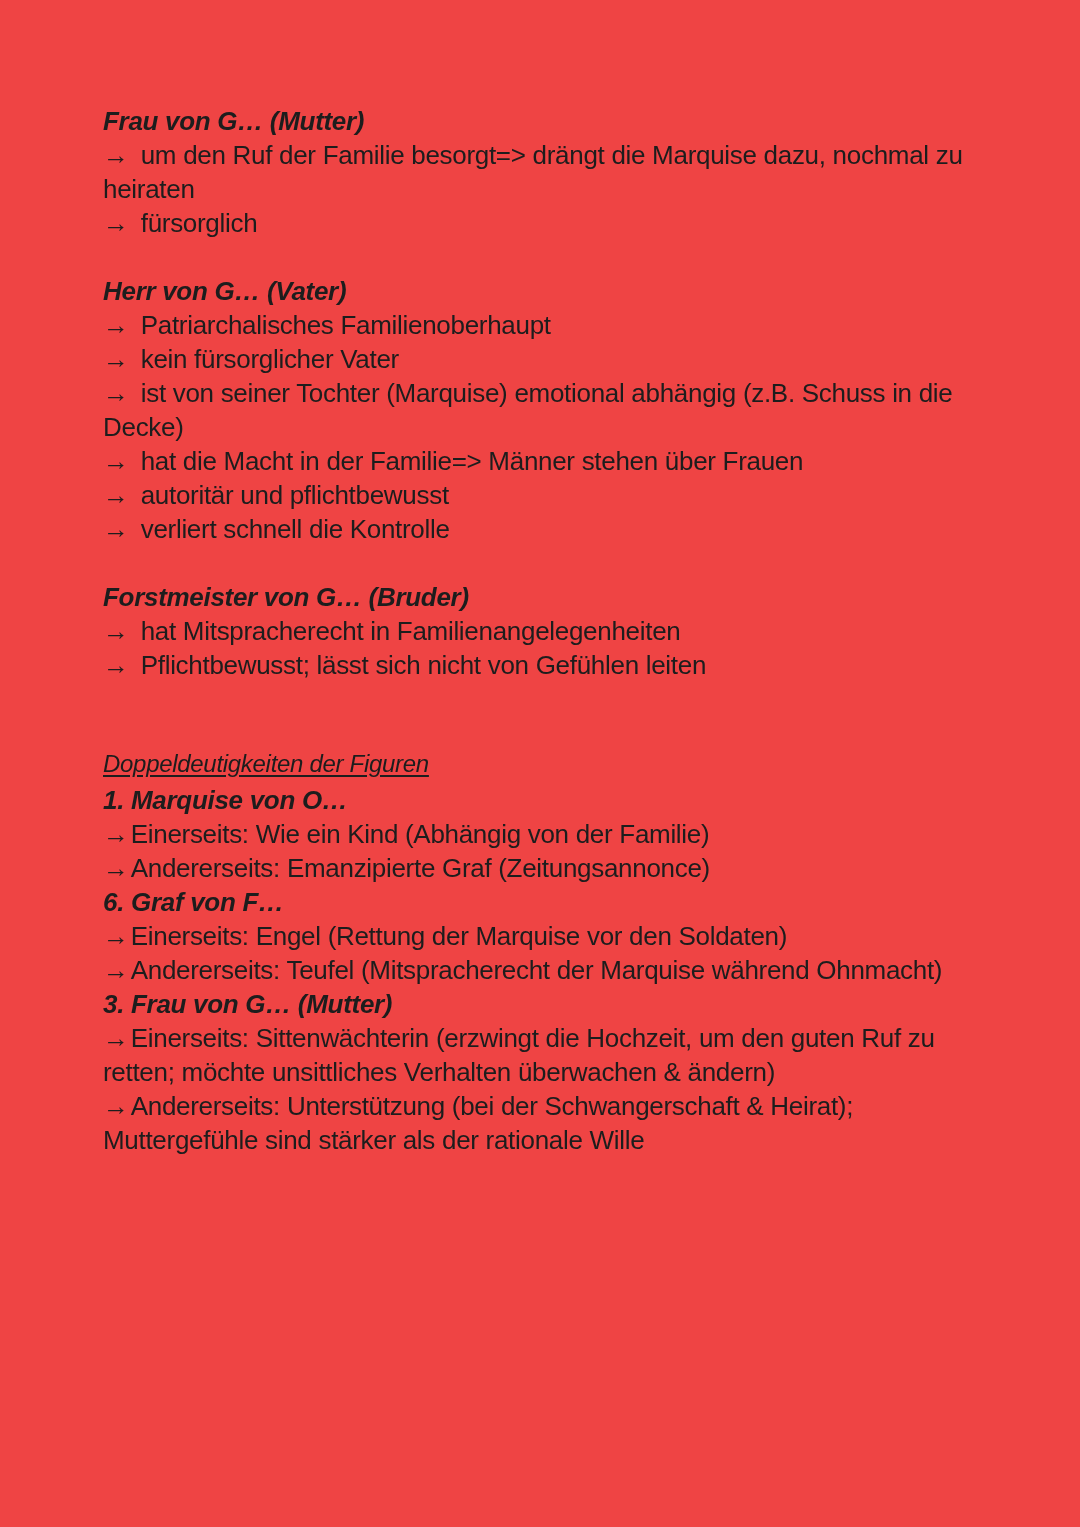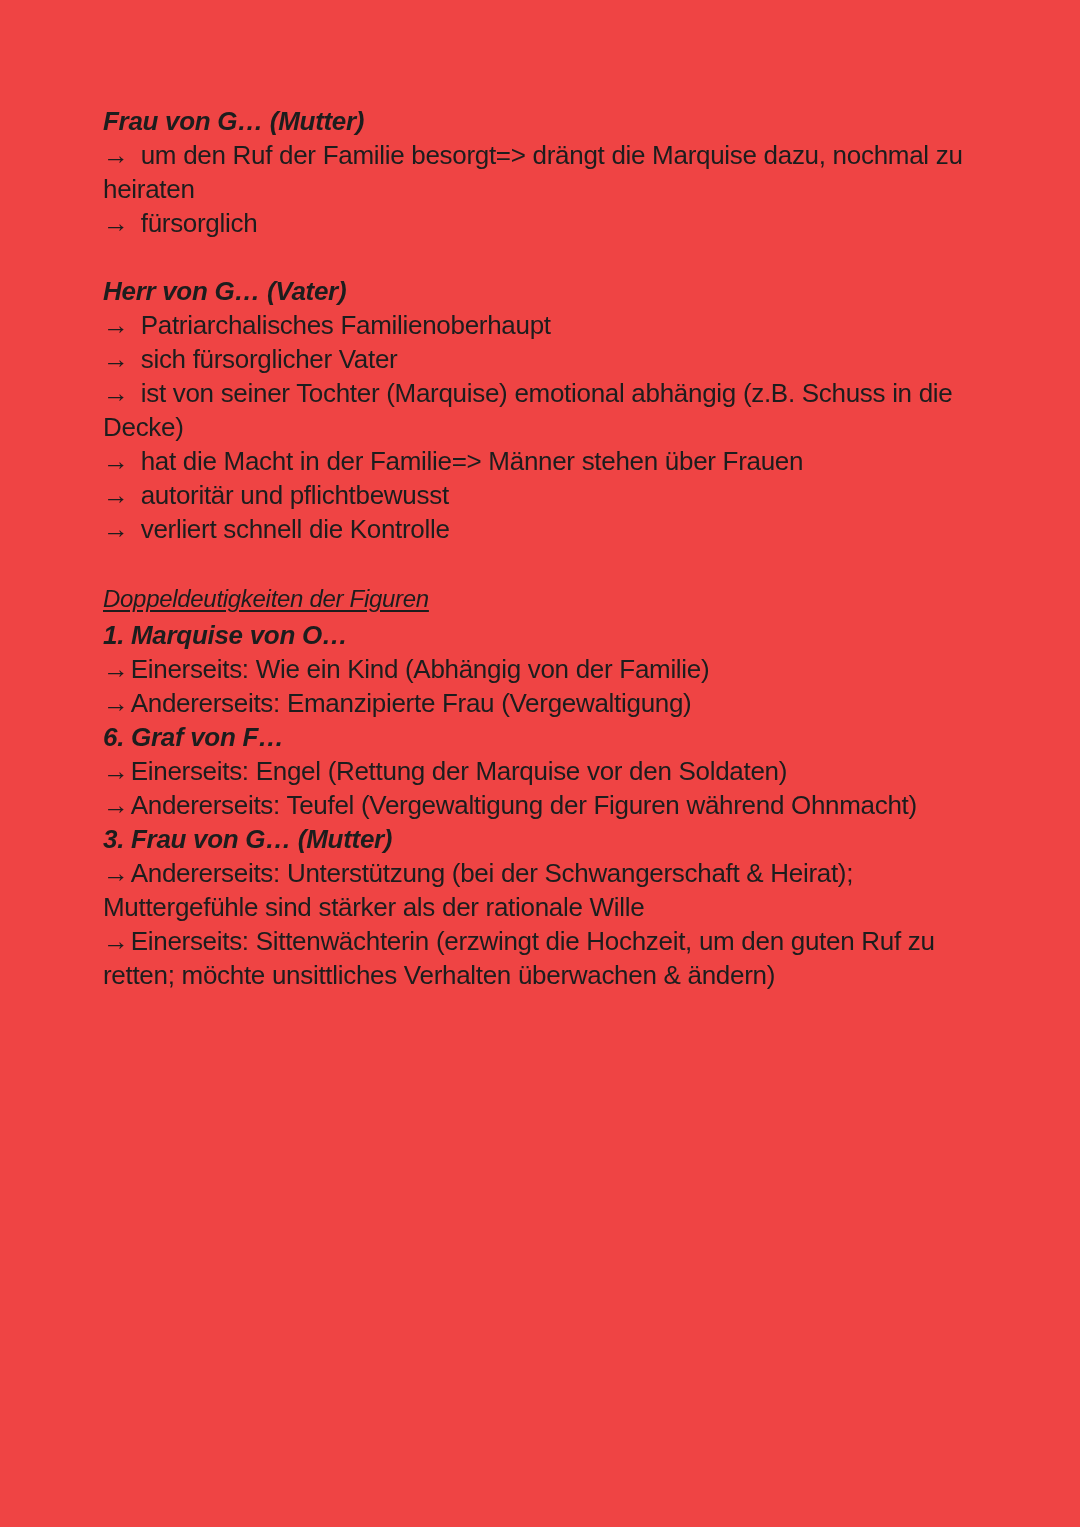--- a/index.html
+++ b/index.html
@@ -74,38 +74,43 @@
 
     <section class="char-section">
       <h2 class="char-heading">Frau von G… (Mutter)</h2>
       <p class="line item spaced"><span class="arrow">→</span><span>um den Ruf der Familie besorgt=&gt; drängt die Marquise dazu, nochmal zu heiraten</span></p>
       <p class="line item spaced"><span class="arrow">→</span><span>fürsorglich</span></p>
     </section>
 
     <section class="char-section">
       <h2 class="char-heading">Herr von G… (Vater)</h2>
       <p class="line item spaced"><span class="arrow">→</span><span>Patriarchalisches Familienoberhaupt</span></p>
-      <p class="line item spaced"><span class="arrow">→</span><span>sich fürsorglicher Vater</span></p>
+      <p class="line item spaced"><span class="arrow">→</span><span>kein fürsorglicher Vater</span></p>
       <p class="line item spaced"><span class="arrow">→</span><span>ist von seiner Tochter (Marquise) emotional abhängig (z.B. Schuss in die Decke)</span></p>
       <p class="line item spaced"><span class="arrow">→</span><span>hat die Macht in der Familie=&gt; Männer stehen über Frauen</span></p>
       <p class="line item spaced"><span class="arrow">→</span><span>autoritär und pflichtbewusst</span></p>
       <p class="line item spaced"><span class="arrow">→</span><span>verliert schnell die Kontrolle</span></p>
     </section>
 
+    <section class="char-section last">
+      <h2 class="char-heading">Forstmeister von G… (Bruder)</h2>
+      <p class="line item spaced"><span class="arrow">→</span><span>hat Mitspracherecht in Familienangelegenheiten</span></p>
+      <p class="line item spaced"><span class="arrow">→</span><span>Pflichtbewusst; lässt sich nicht von Gefühlen leiten</span></p>
+    </section>
 
     <section>
       <h1 class="doppel-title">Doppeldeutigkeiten der Figuren</h1>
 
       <h3 class="num-heading">1. Marquise von O…</h3>
       <p class="line item tight"><span class="arrow">→</span><span>Einerseits: Wie ein Kind (Abhängig von der Familie)</span></p>
-      <p class="line item tight"><span class="arrow">→</span><span>Andererseits: Emanzipierte Frau (Vergewaltigung)</span></p>
+      <p class="line item tight"><span class="arrow">→</span><span>Andererseits: Emanzipierte Graf (Zeitungsannonce)</span></p>
 
       <h3 class="num-heading">6. Graf von F…</h3>
       <p class="line item tight"><span class="arrow">→</span><span>Einerseits: Engel (Rettung der Marquise vor den Soldaten)</span></p>
-      <p class="line item tight"><span class="arrow">→</span><span>Andererseits: Teufel (Vergewaltigung der Figuren während Ohnmacht)</span></p>
+      <p class="line item tight"><span class="arrow">→</span><span>Andererseits: Teufel (Mitspracherecht der Marquise während Ohnmacht)</span></p>
 
       <h3 class="num-heading">3. Frau von G… (Mutter)</h3>
+      <p class="line item tight"><span class="arrow">→</span><span>Einerseits: Sittenwächterin (erzwingt die Hochzeit, um den guten Ruf zu retten; möchte unsittliches Verhalten überwachen &amp; ändern)</span></p>
       <p class="line item tight"><span class="arrow">→</span><span>Andererseits: Unterstützung (bei der Schwangerschaft &amp; Heirat); Muttergefühle sind stärker als der rationale Wille</span></p>
-      <p class="line item tight"><span class="arrow">→</span><span>Einerseits: Sittenwächterin (erzwingt die Hochzeit, um den guten Ruf zu retten; möchte unsittliches Verhalten überwachen &amp; ändern)</span></p>
     </section>
 
   </div>
 </div>
 
 </body></html>

